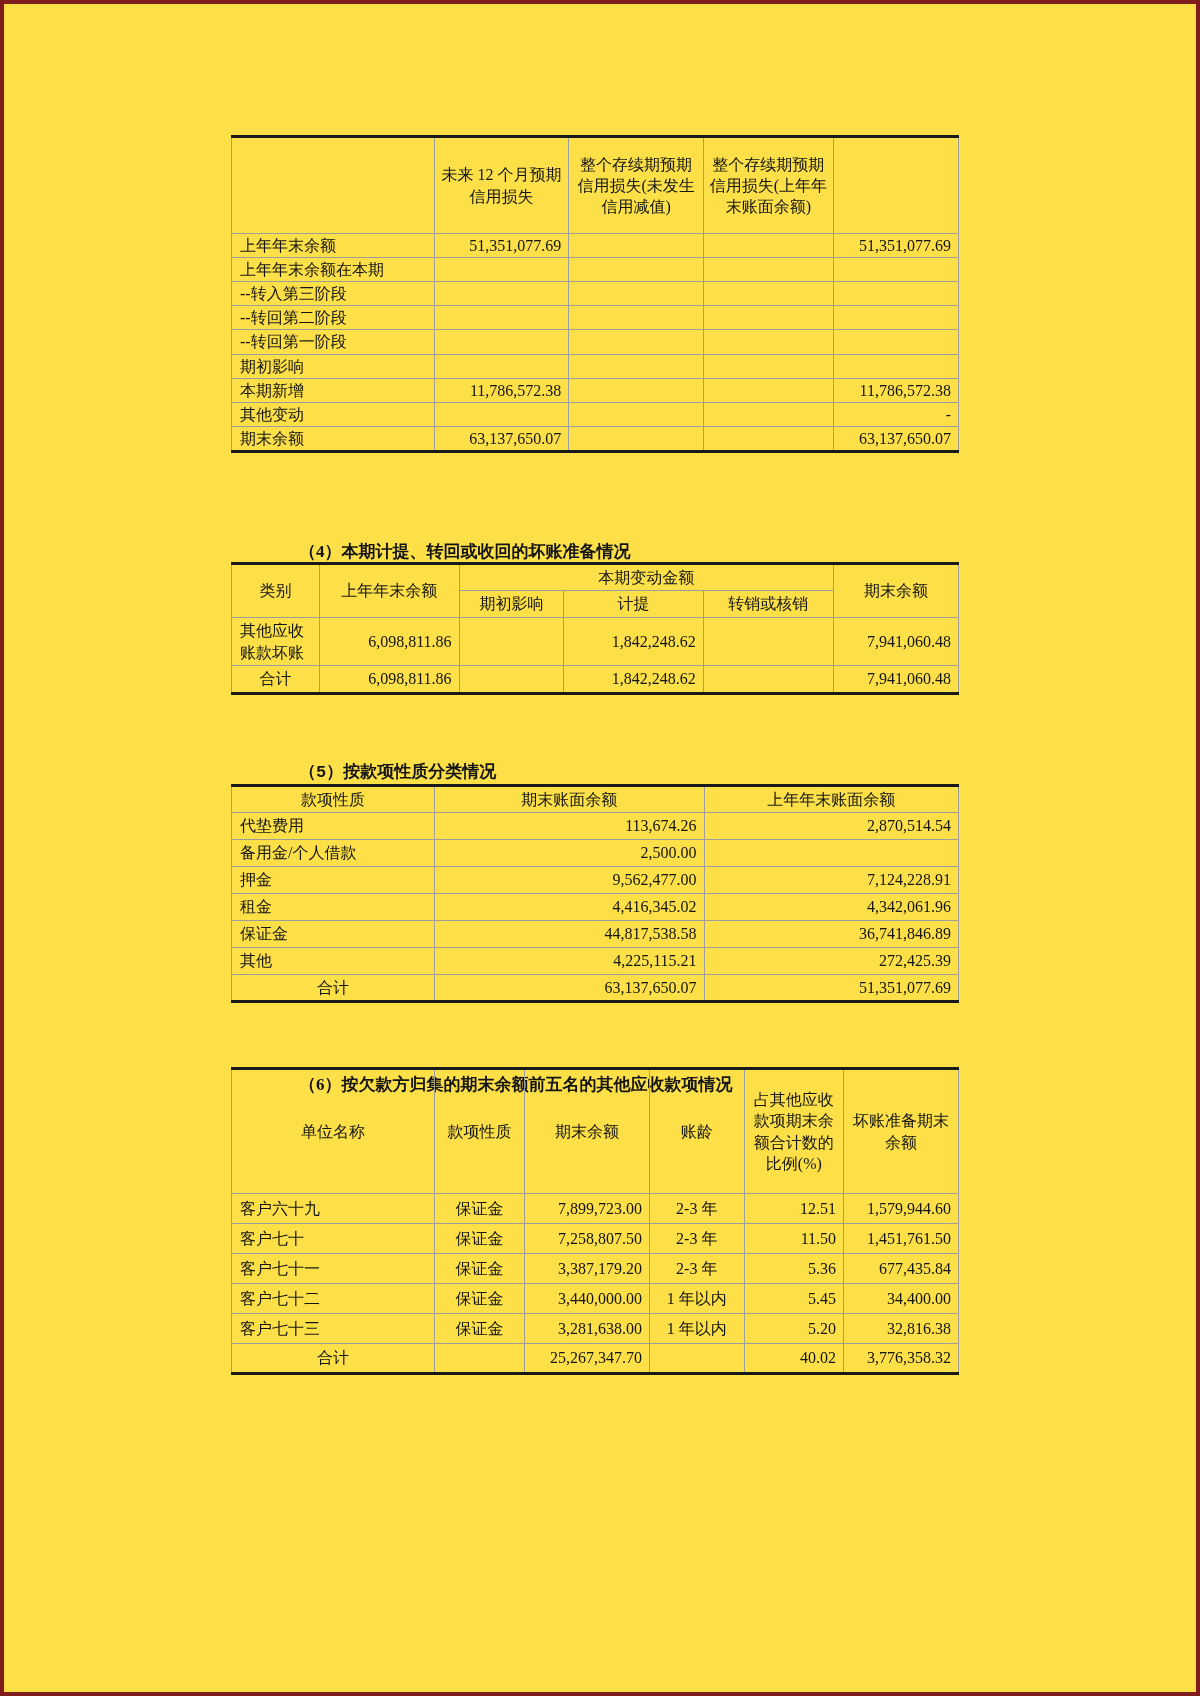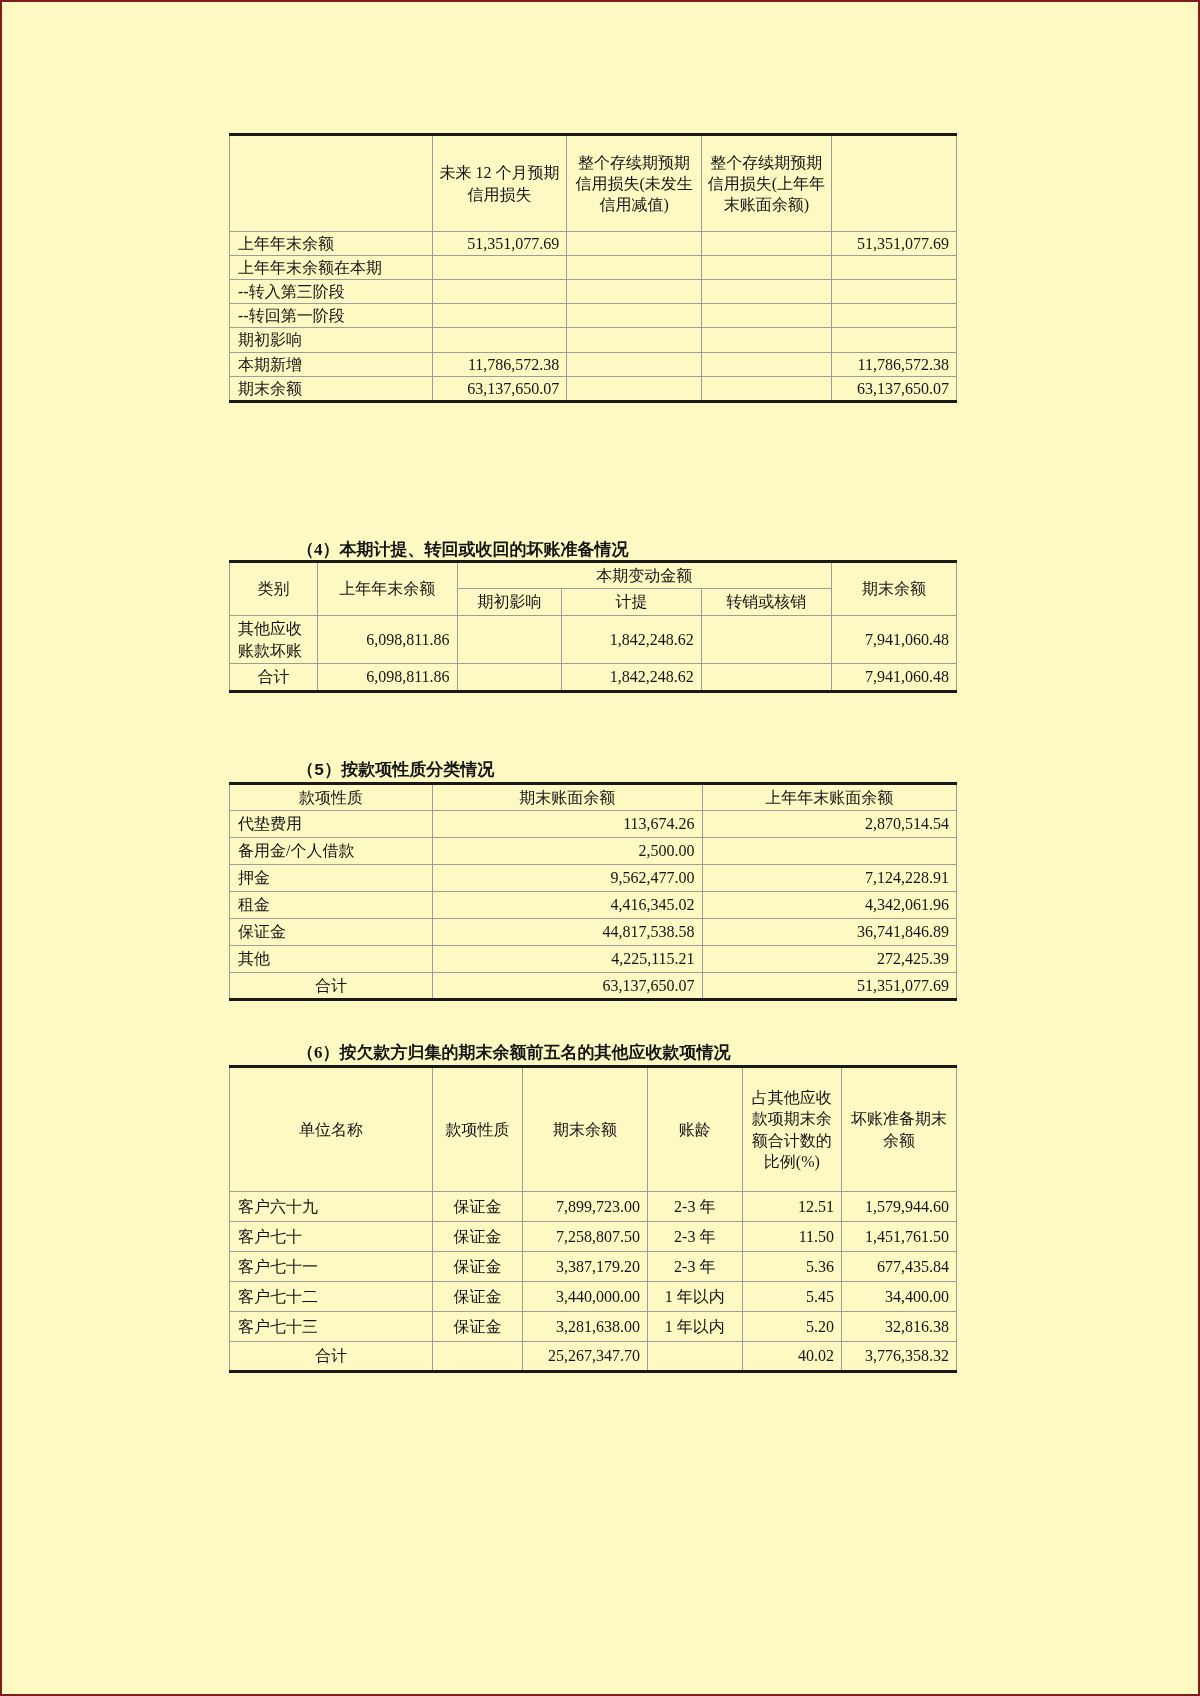--- a/index.html
+++ b/index.html
@@ -1,19 +1,19 @@
 <!DOCTYPE html>
 <html><head>
 <meta charset="utf-8">
 <style>
   * { margin:0; padding:0; box-sizing:border-box; }
   html,body { background:#f3f3f3; }
   .page {
     position:relative; width:1200px; height:1696px; margin:0 auto;
-    background:#fef9c3; border:2px solid #7f1d1d;
+    background:#fde047; border:4px solid #7f1d1d;
     font-family:"Liberation Serif","DejaVu Serif",serif;
     color:#141414;
   }
   .content { position:absolute; left:227px; top:0; width:728px; height:100%; }
 
   table {
     position:absolute; left:0; width:728px;
     border-collapse:collapse; table-layout:fixed;
     border-top:3px solid #1a1a1a; border-bottom:3px solid #1a1a1a;
   }
@@ -41,21 +41,21 @@
   #t4 { top:558px; }
   #t4 thead tr { height:27px; }
   #t4 tbody tr { height:28px; }
   #t4 tbody tr.tall { height:48px; }
 
   #title5 { top:756px;font-family:Liberation Mono, monospace; }
   #t5 { top:780px; }
   #t5 thead tr { height:27px; }
   #t5 tbody tr { height:27px; }
 
-  #title6 { top:1039px; }
+  #title6 { top:1069px; }
   #t6 { top:1063px; }
   #t6 thead tr { height:125px; }
   #t6 tbody tr { height:30px; }
 </style>
 </head>
 <body>
 
 <div class="page">
   <div class="content">
 
@@ -92,39 +92,53 @@
           <td class="r"></td>
         </tr>
         <tr>
           <td class="l">--转入第三阶段</td>
           <td class="r"></td>
           <td class="r"></td>
           <td class="r"></td>
           <td class="r"></td>
         </tr>
         <tr>
+          <td class="l">--转回第二阶段</td>
+          <td class="r"></td>
+          <td class="r"></td>
+          <td class="r"></td>
+          <td class="r"></td>
+        </tr>
+        <tr>
           <td class="l">--转回第一阶段</td>
           <td class="r"></td>
           <td class="r"></td>
           <td class="r"></td>
           <td class="r"></td>
         </tr>
         <tr>
           <td class="l">期初影响</td>
           <td class="r"></td>
           <td class="r"></td>
           <td class="r"></td>
           <td class="r"></td>
         </tr>
         <tr>
           <td class="l">本期新增</td>
           <td class="r">11,786,572.38</td>
           <td class="r"></td>
           <td class="r"></td>
           <td class="r">11,786,572.38</td>
+        </tr>
+        <tr>
+          <td class="l">其他变动</td>
+          <td class="r"></td>
+          <td class="r"></td>
+          <td class="r"></td>
+          <td class="r">-</td>
         </tr>
         <tr>
           <td class="l">期末余额</td>
           <td class="r">63,137,650.07</td>
           <td class="r"></td>
           <td class="r"></td>
           <td class="r">63,137,650.07</td>
         </tr>
       </tbody>
     </table>

